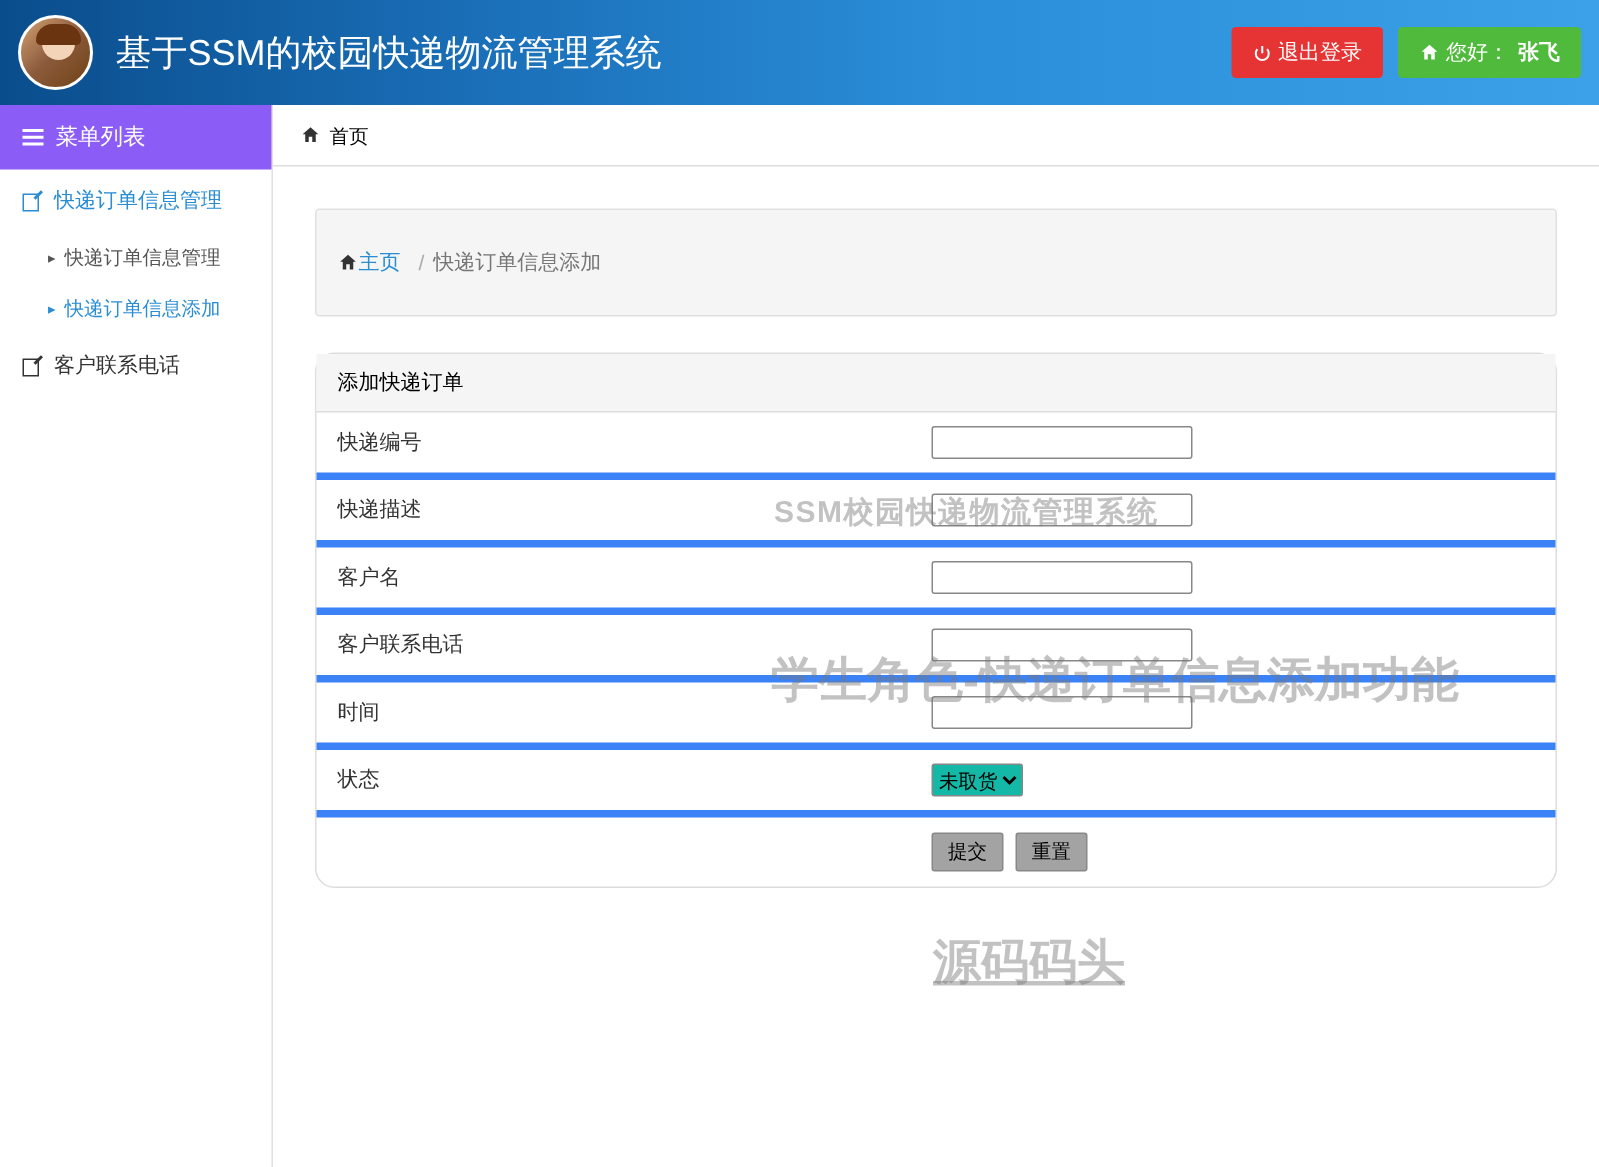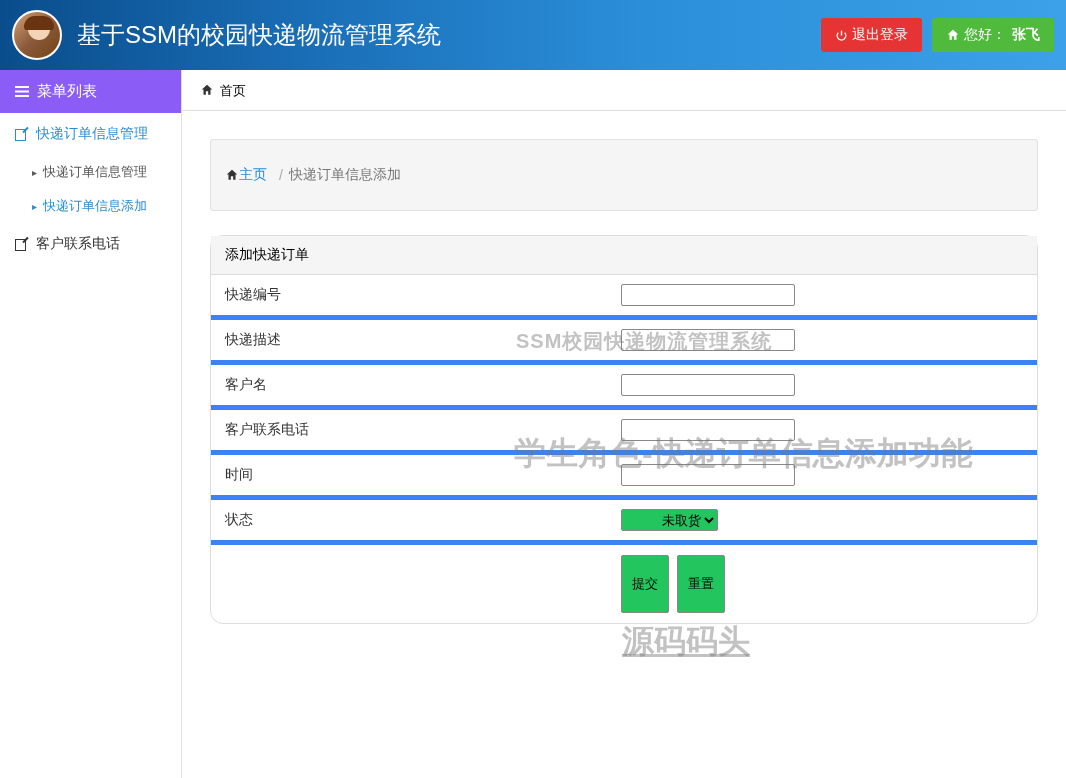--- a/index.html
+++ b/index.html
@@ -148,31 +148,30 @@
   border: 1px solid #888;
   border-radius: 2px;
   padding: 1px 4px;
   font-size: 13px;
 }
 .form-control select {
   height: 22px;
   border: 1px solid #888;
   border-radius: 2px;
   font-size: 13px;
-  background: #22c55e;
-  padding-left: 36px;
+  background: #14b8a6;
 }
 .form-actions {
   padding: 10px 0 10px 410px;
 }
 .native-btn {
-  background: #22c55e;
+  background: #a3a3a3;
   border: 1px solid #888;
   border-radius: 2px;
-  padding: 19px 10px;
+  padding: 3px 10px;
   font-size: 13px;
   cursor: pointer;
   margin-right: 4px;
 }
 .watermark {
   position: absolute;
   color: rgba(120,120,120,0.45);
   font-weight: 700;
   pointer-events: none;
   white-space: nowrap;

